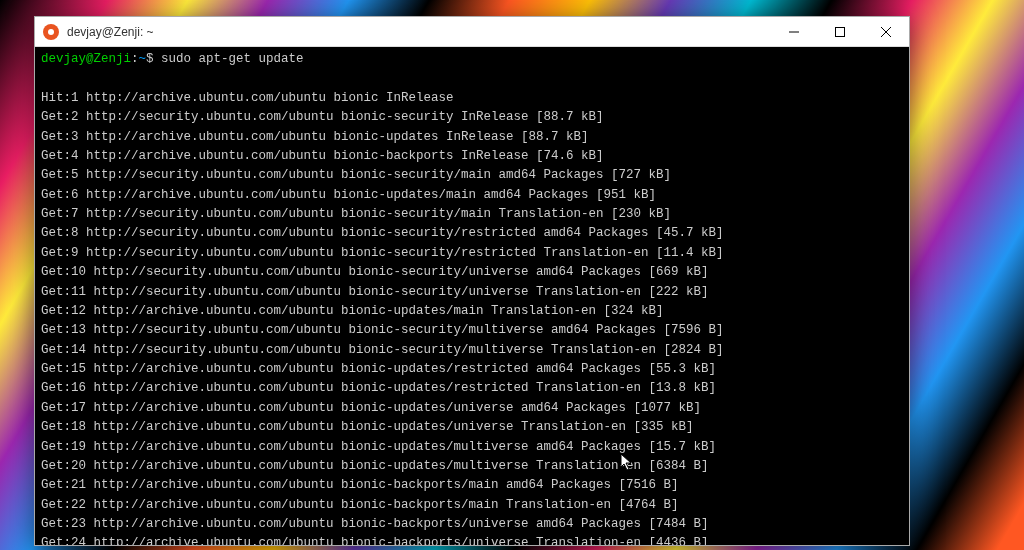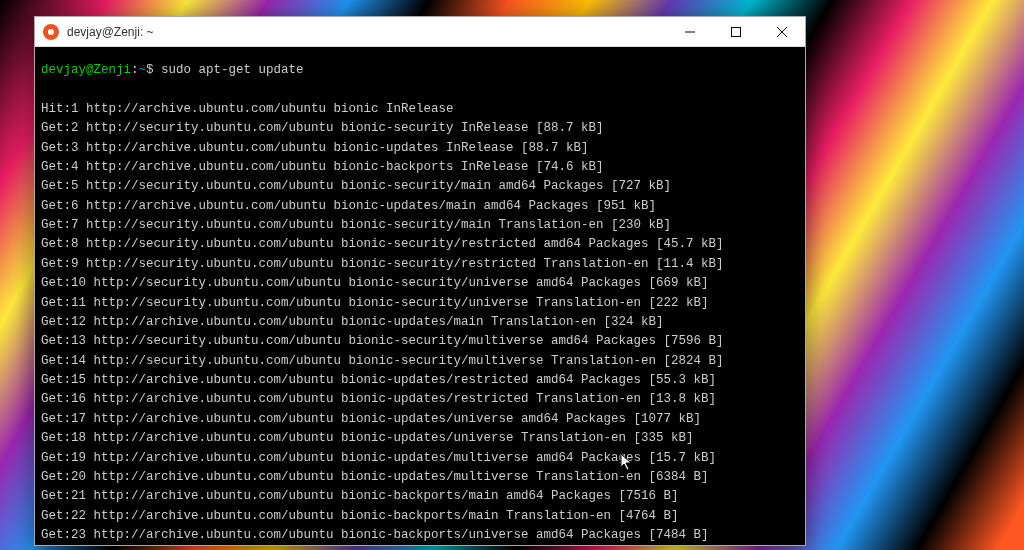--- a/index.html
+++ b/index.html
@@ -12,21 +12,21 @@
       #000 32%, #ff5722 38%, #ffc107 44%, #673ab7 50%, #00bcd4 56%,
       #000 62%, #e91e63 68%, #ffeb3b 74%, #9c27b0 80%, #2196f3 86%,
       #000 92%, #ff5722 98%);
     font-family: "Consolas", "Courier New", monospace;
     position: relative;
   }
   .window {
     position: absolute;
     left: 34px;
     top: 16px;
-    width: 772px;
+    width: 876px;
     height: 530px;
     background: #be185d;
     border: 1px solid #aaa;
     box-shadow: 0 4px 24px rgba(0,0,0,0.5);
     display: flex;
     flex-direction: column;
   }
   .titlebar {
     height: 30px;
     background: #fff;
@@ -67,21 +67,21 @@
     font-family: "Segoe UI", sans-serif;
     font-size: 10px;
     color: #000;
   }
   .terminal {
     flex: 1;
     background: #000;
     color: #ccc;
     font-size: 12.5px;
     line-height: 1.55;
-    padding: 14px 6px;
+    padding: 3px 6px;
     overflow: hidden;
     white-space: pre;
   }
   .prompt-user { color: #00d000; }
   .prompt-host { color: #00a0ff; }
   .prompt-sep  { color: #ccc; }
   .mouse-cursor {
     position: absolute;
     left: 620px;
     top: 453px;

